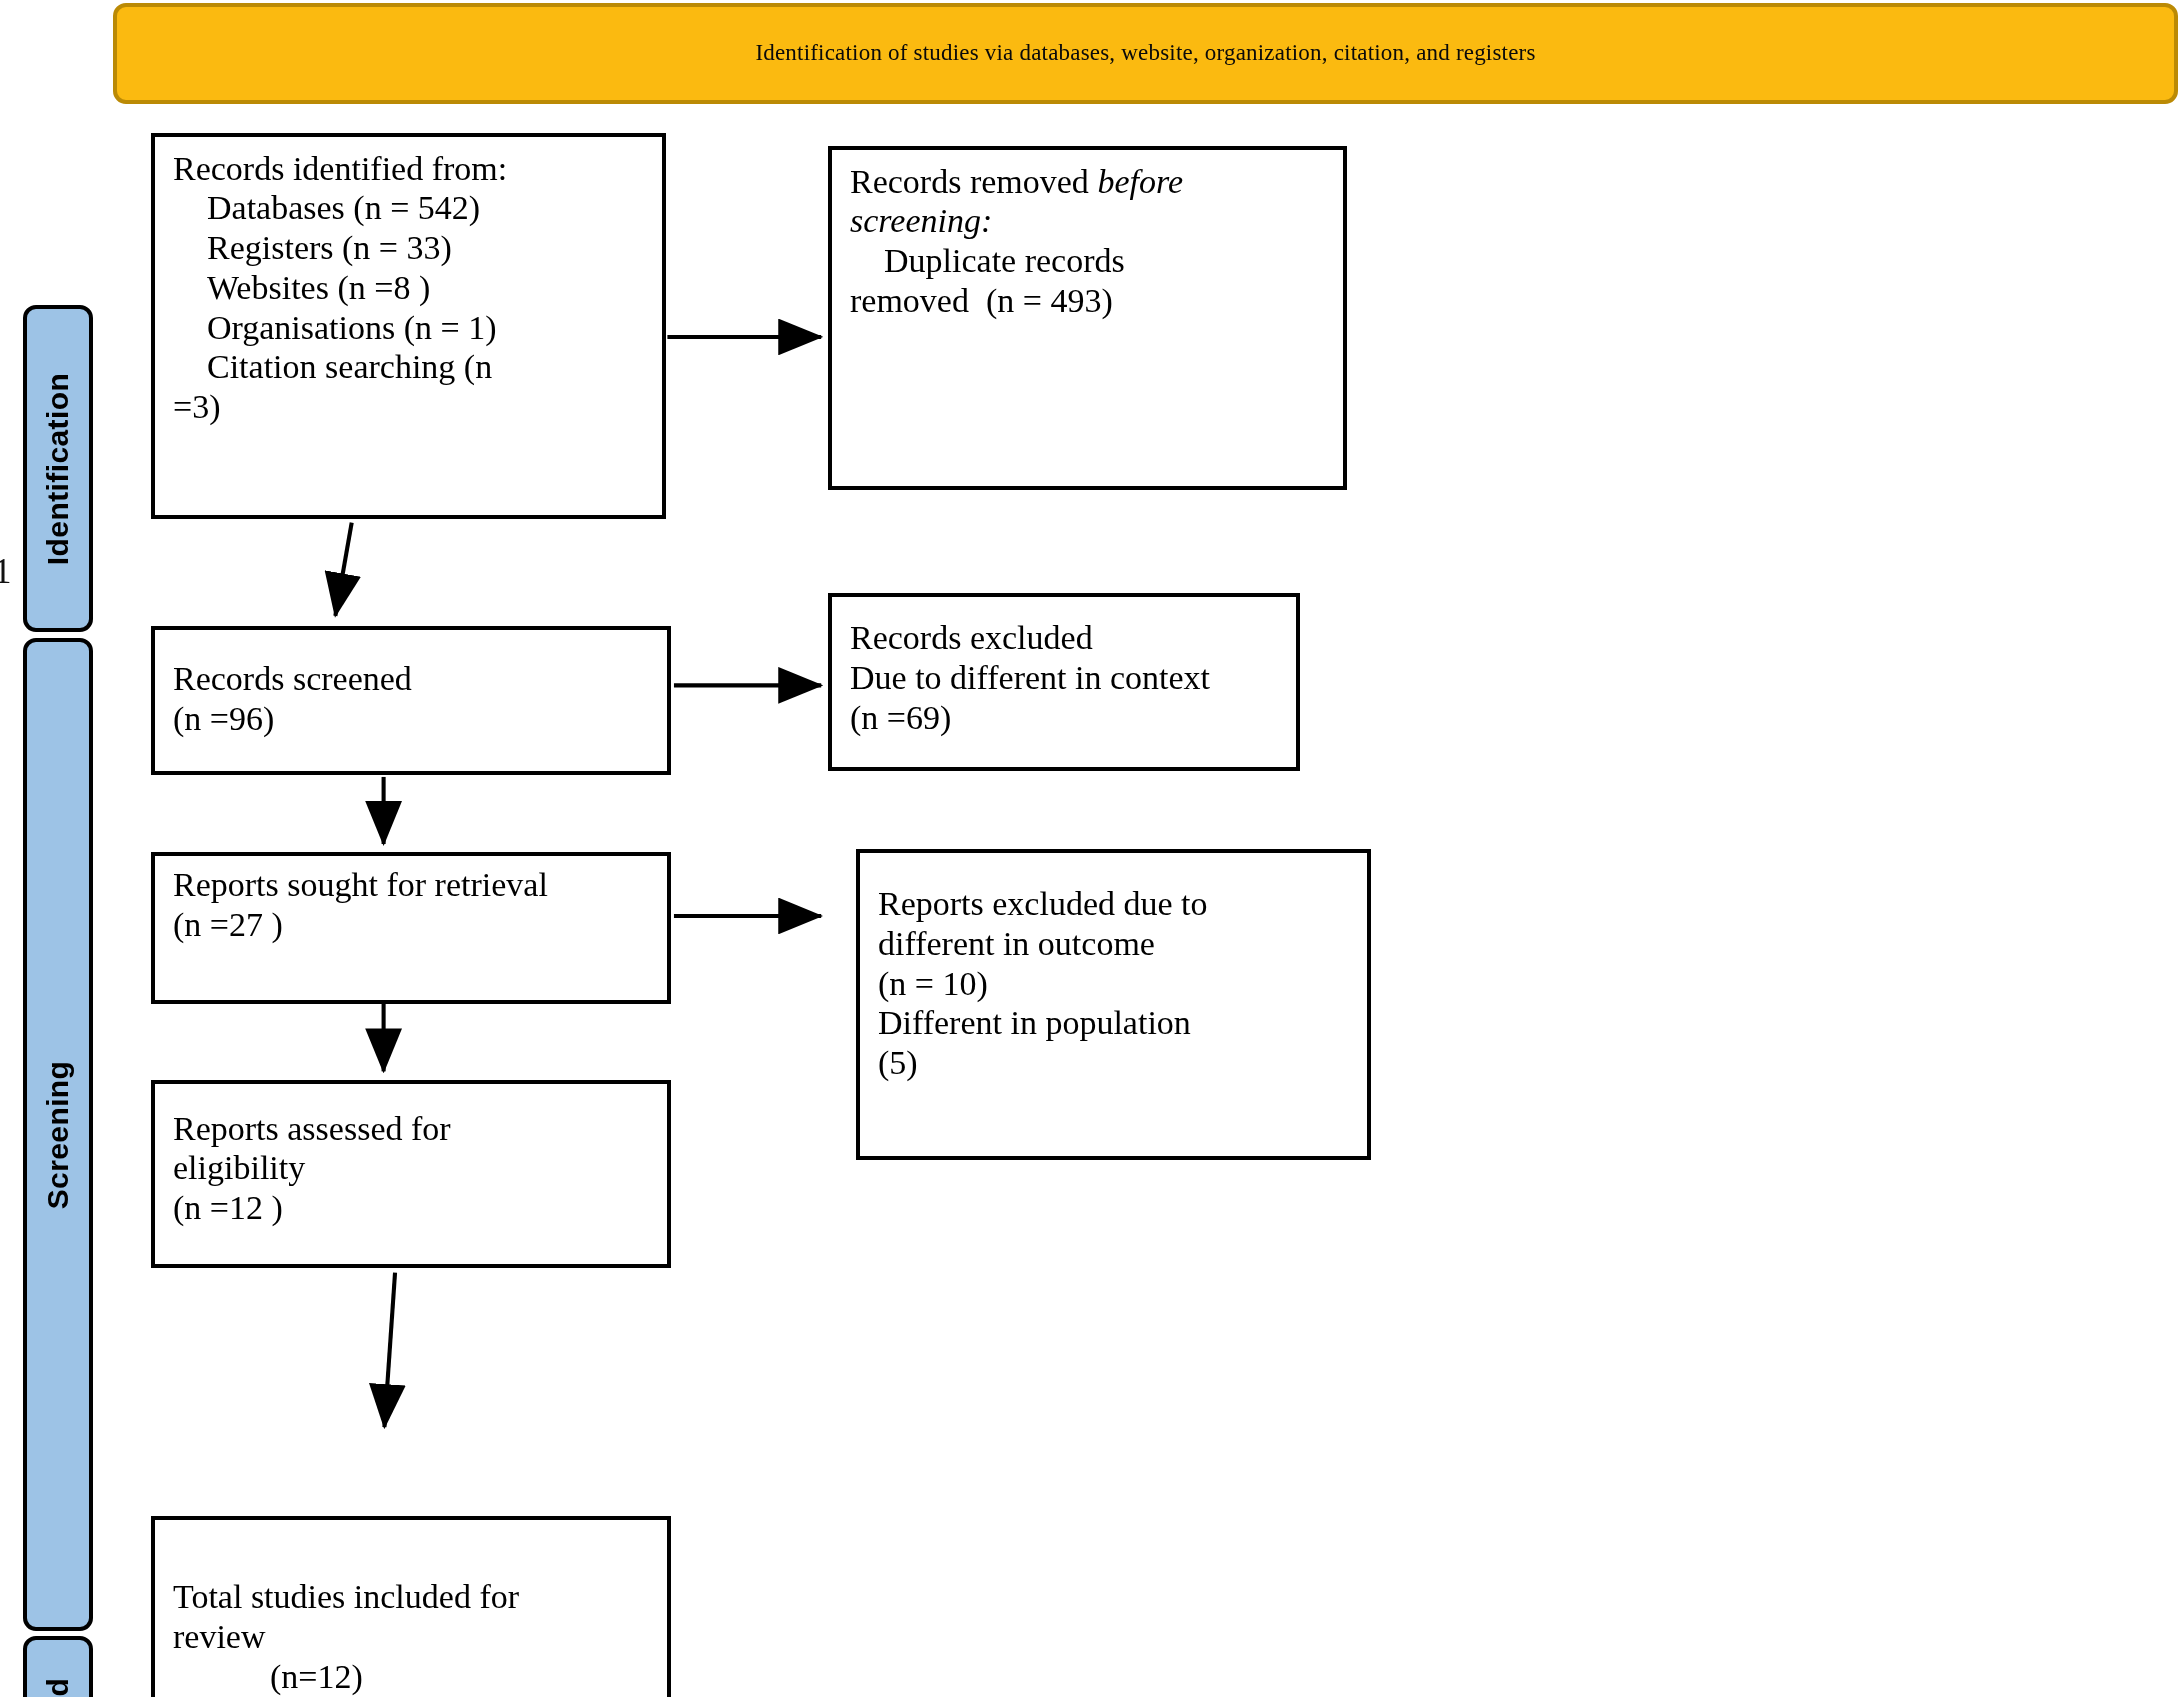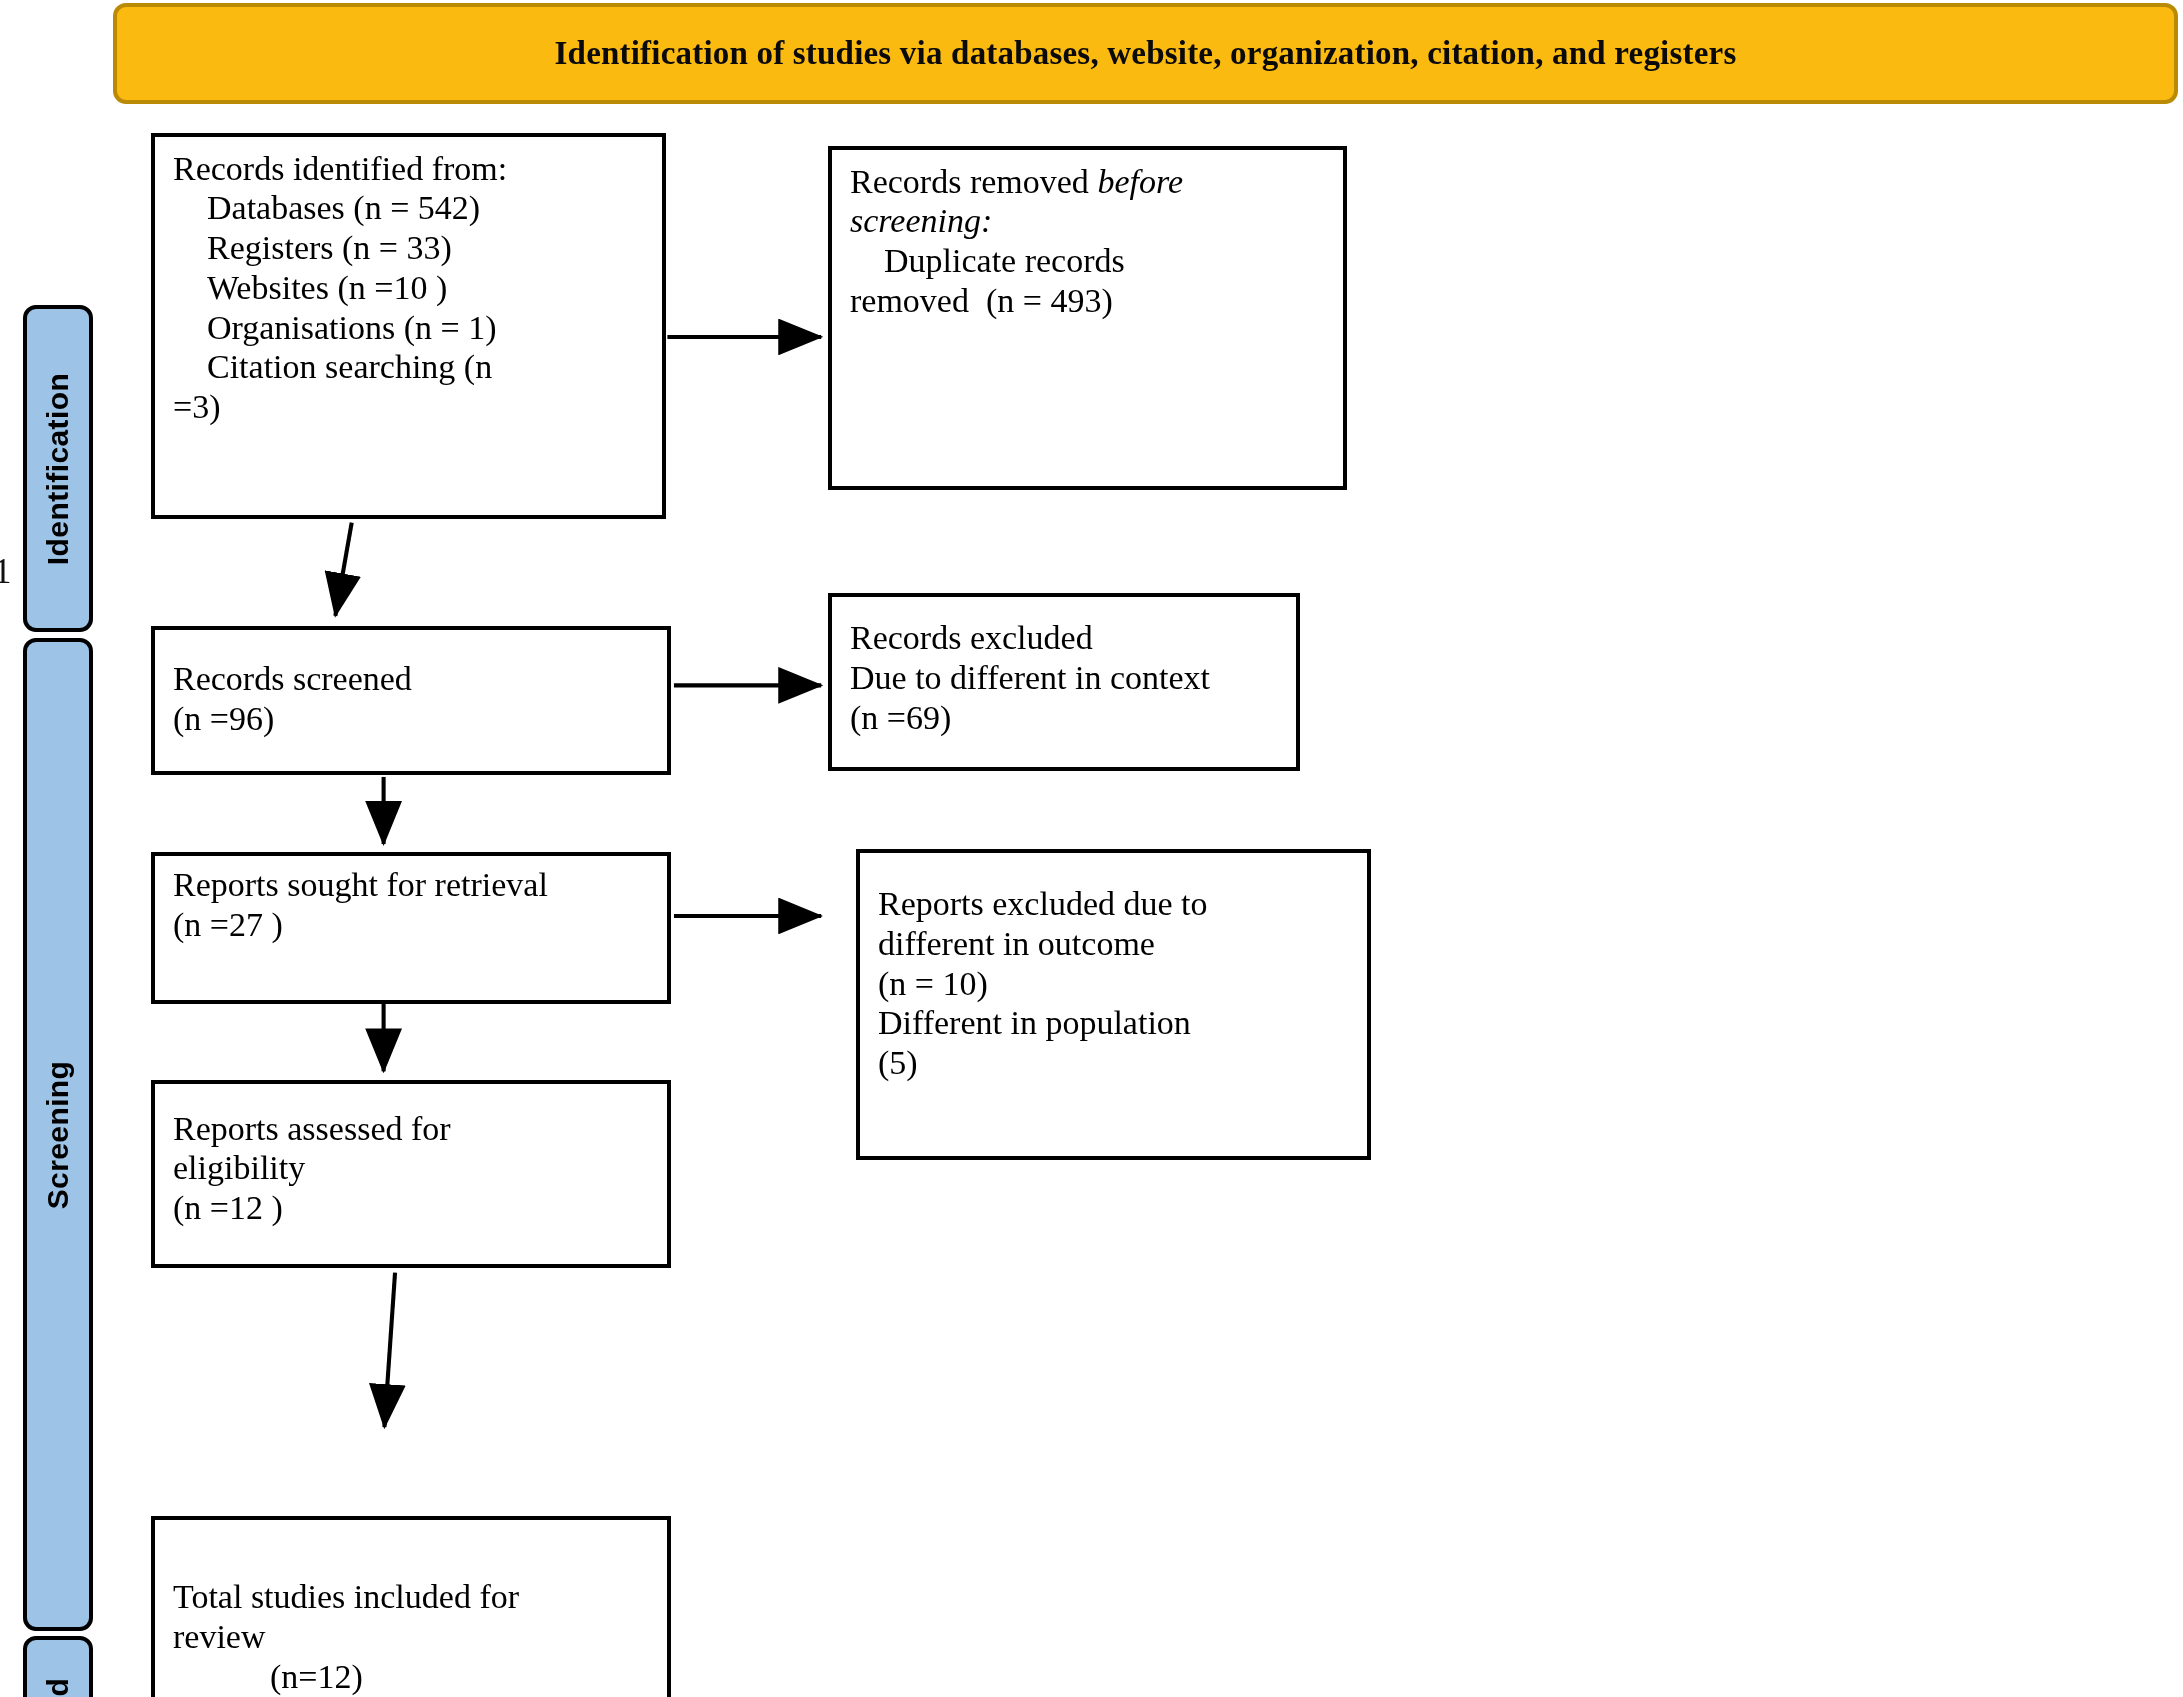--- a/index.html
+++ b/index.html
@@ -37,22 +37,22 @@
     background: #FBBA10;
     border: 4.1px solid #BB8A05;
     border-radius: 13px;
     box-sizing: border-box;
     display: flex;
     align-items: center;
     justify-content: center;
   }
   .banner-title {
     font-family: "Liberation Serif", serif;
-    font-weight: bold;
-    font-size: 33px;
+    font-weight: normal;
+    font-size: 23px;
     color: #0a0a0a;
     letter-spacing: 0.2px;
     white-space: nowrap;
   }
 
   
   .stage-bar {
     position: absolute;
     background: #9DC3E6;
     border: 4.1px solid #000000;
@@ -151,21 +151,21 @@
     <line x1="824" y1="1120" x2="1004" y2="1120" stroke="#000000" stroke-width="5" marker-end="url(#arrowhead)"></line>
 
     <line x1="469" y1="1226" x2="469" y2="1310" stroke="#000000" stroke-width="5" marker-end="url(#arrowhead)"></line>
 
     <line x1="483" y1="1556" x2="470" y2="1745" stroke="#000000" stroke-width="5" marker-end="url(#arrowhead)"></line>
   </svg>
 
   <div class="flow-box" id="box-identified"><span>Records identified from:
     Databases (n = 542)
     Registers (n = 33)
-    Websites (n =10 )
+    Websites (n =8 )
     Organisations (n = 1)
     Citation searching (n
 =3)</span></div>
 
   <div class="flow-box" id="box-removed"><span>Records removed </span><span class="ital">before screening</span><span class="ital">:</span><span>
     Duplicate records
 removed  (n = 493)</span></div>
 
   <div class="flow-box" id="box-screened"><span>Records screened
 (n =96)</span></div>

